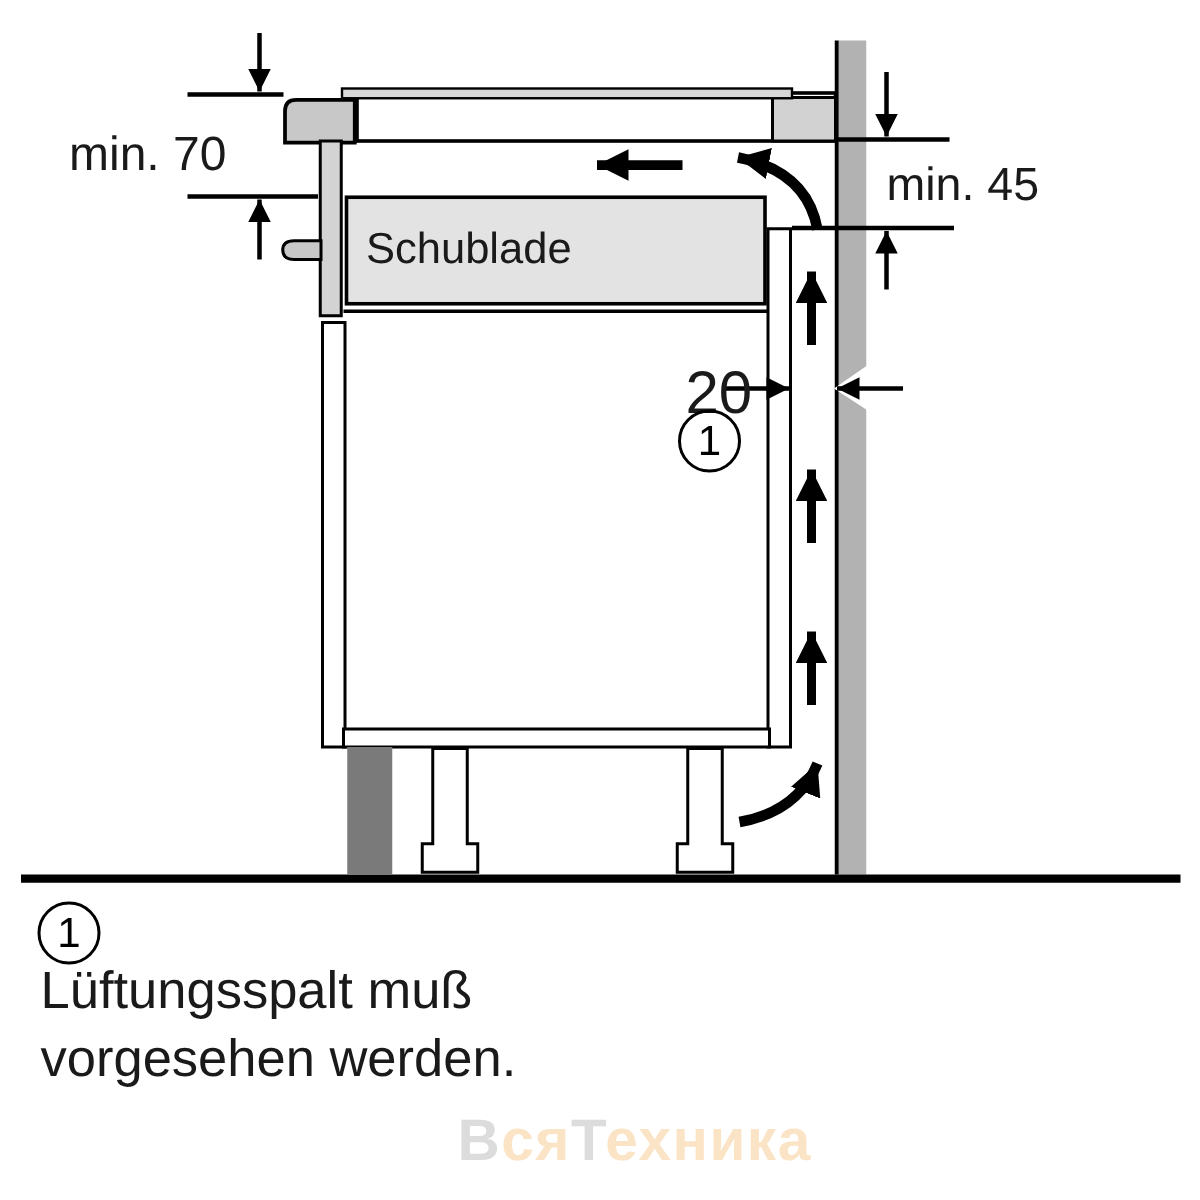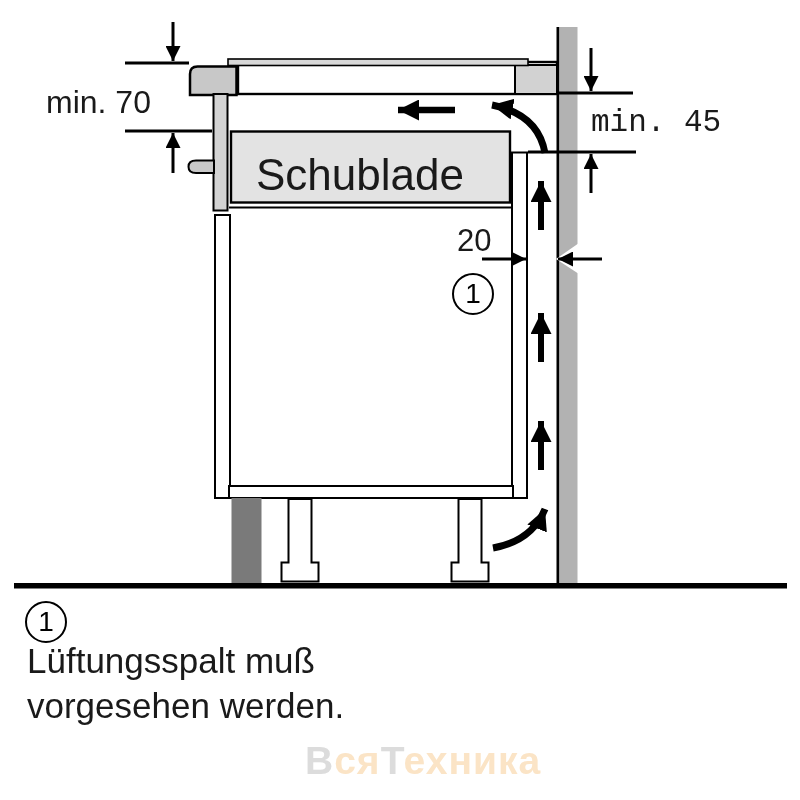--- a/index.html
+++ b/index.html
@@ -3,23 +3,23 @@
 <meta charset="utf-8">
 <style>
   html,body{margin:0;padding:0;background:#fff;}
   #stage{
     position:relative;width:800px;height:800px;background:#ffffff;overflow:hidden;
     font-family:"Liberation Sans", sans-serif;color:#000;
   }
   #diagram-svg{position:absolute;left:0;top:0;}
   .lbl{position:absolute;white-space:nowrap;color:#1a1a1a;}
   .lbl-min70{left:46px;top:84px;font-size:32px;}
-  .lbl-min45{left:591px;top:105px;font-size:31px;font-family:Liberation Mono, monospace;}
-  .lbl-20{left:457px;top:223px;font-size:31px;}
-  .lbl-schublade{left:244px;top:150px;font-size:44px;margin-left:12px;}
+  .lbl-min45{left:591px;top:105px;font-size:31px;}
+  .lbl-20{left:457px;top:240px;font-size:40px;}
+  .lbl-schublade{left:244px;top:150px;font-size:29px;}
   .callout-circle{
     position:absolute;width:42px;height:42px;border:2.6px solid #000;border-radius:50%;
     display:flex;align-items:center;justify-content:center;font-size:28px;background:transparent;
     box-sizing:border-box;
   }
   .callout-diagram{left:452px;top:273px;}
   .callout-legend{left:25px;top:601px;}
   .legend-line{left:27px;font-size:35px;}
   .legend-line1{top:641px;}
   .legend-line2{top:686px;}

